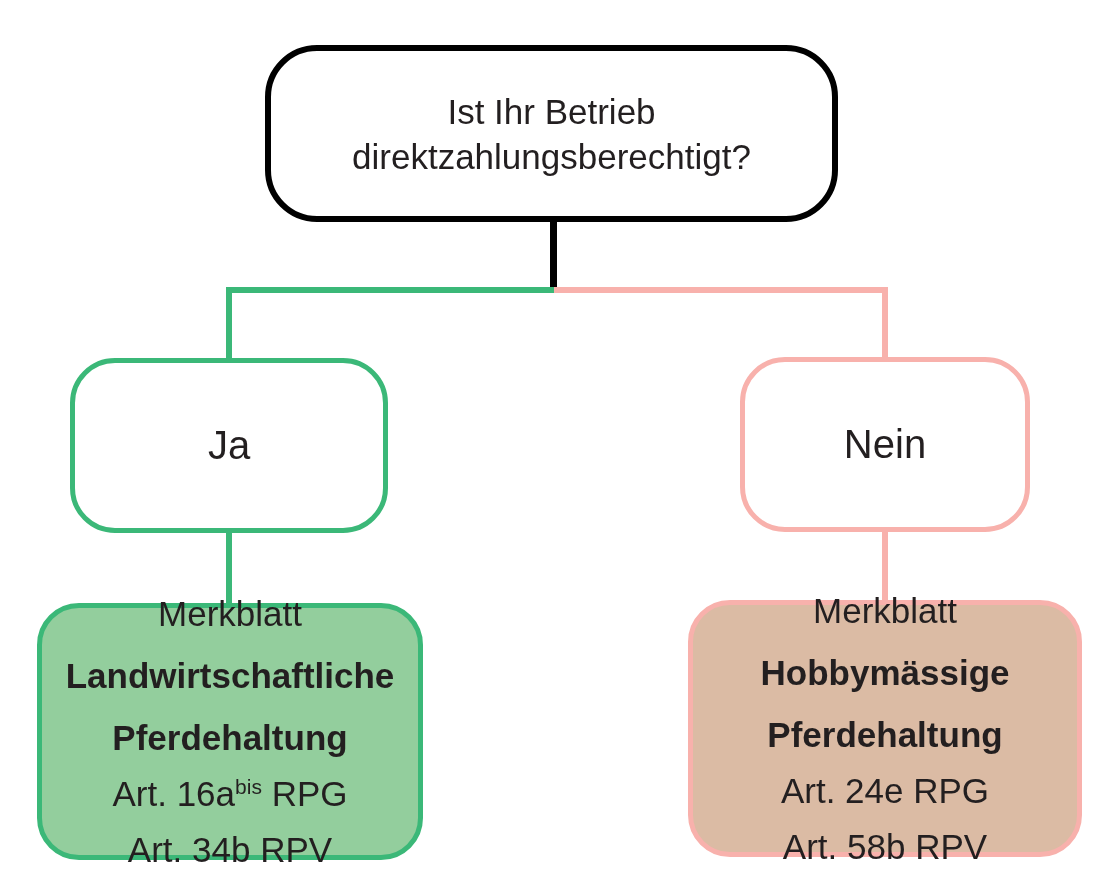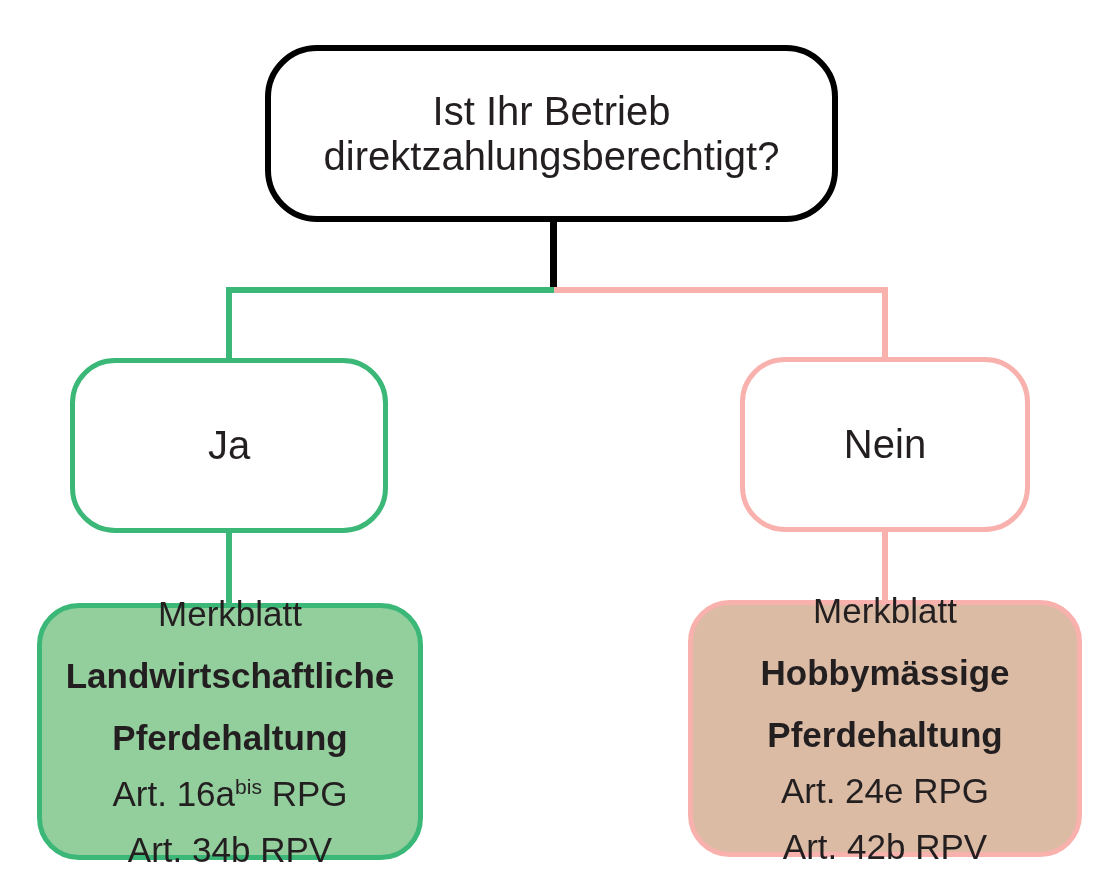--- a/index.html
+++ b/index.html
@@ -19,21 +19,21 @@
     flex-direction: column;
     align-items: center;
     justify-content: center;
     text-align: center;
     background: #ffffff;
   }
   .root-node {
     left: 265px; top: 45px; width: 573px; height: 177px;
     border: 6px solid var(--root-border, #000000);
     border-radius: 52px;
-    font-size: 40px; line-height: 45px;
+    font-size: 35px; line-height: 45px;
     z-index: 2;
   }
   .branch-node {
     width: 318px; height: 175px;
     border-radius: 45px;
     font-size: 40px;
     z-index: 2;
   }
   .yes-branch { left: 70px; top: 358px; border: 5px solid var(--yes-accent, #3bb878); }
   .no-branch  { left: 740px; top: 357px; width: 290px; border: 5px solid var(--no-accent, #f8b1ac); }
@@ -102,16 +102,16 @@
     <div class="bold">Pferdehaltung</div>
     <div><span>Art. 16a</span><span class="sup">bis</span><span> RPG</span></div>
     <div>Art. 34b RPV</div>
   </div>
 
   <div class="node outcome-node no-outcome">
     <div>Merkblatt</div>
     <div class="bold">Hobbymässige</div>
     <div class="bold">Pferdehaltung</div>
     <div>Art. 24e RPG</div>
-    <div>Art. 42b RPV</div>
+    <div>Art. 58b RPV</div>
   </div>
 
 </div>
 
 </body></html>

